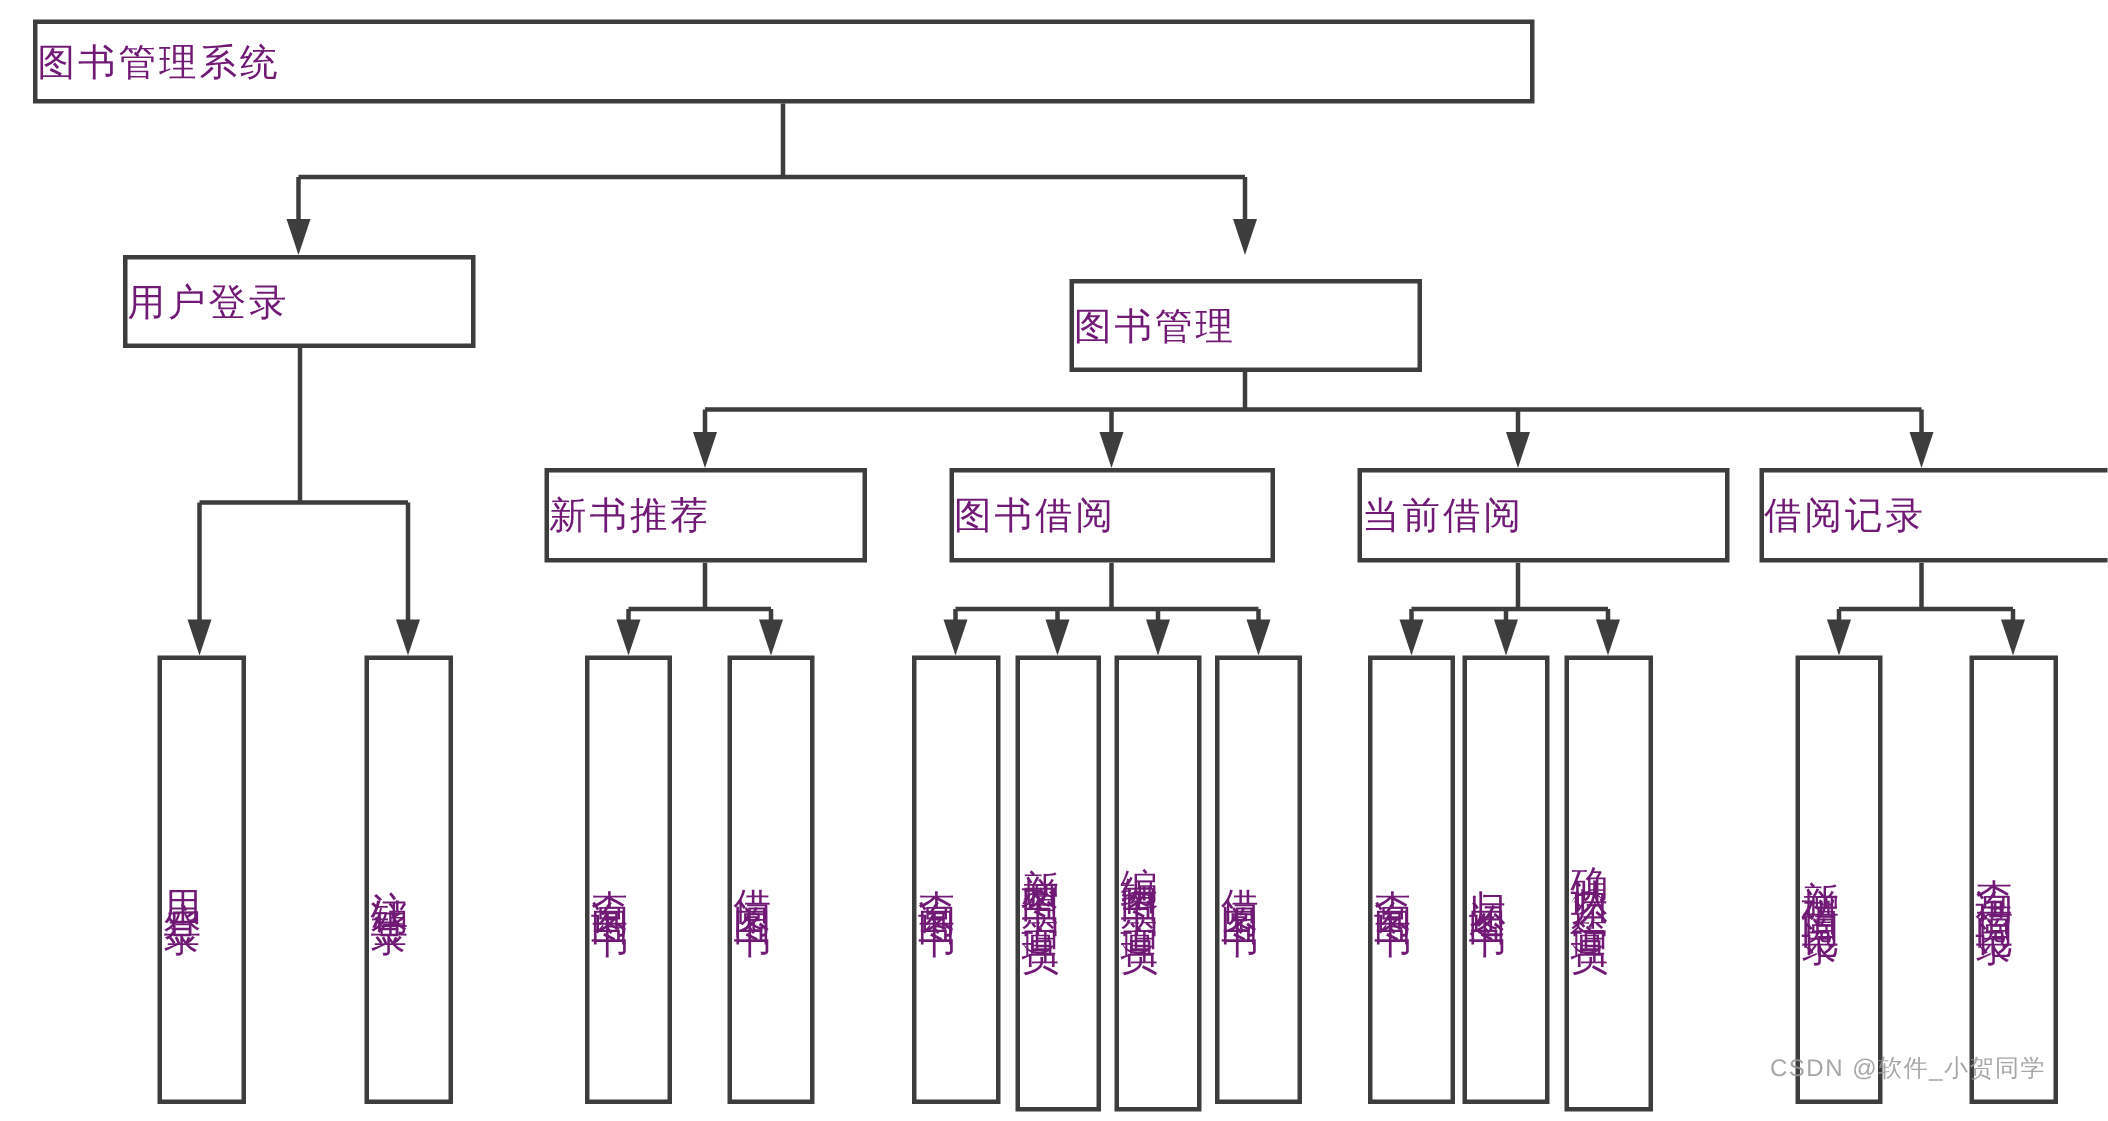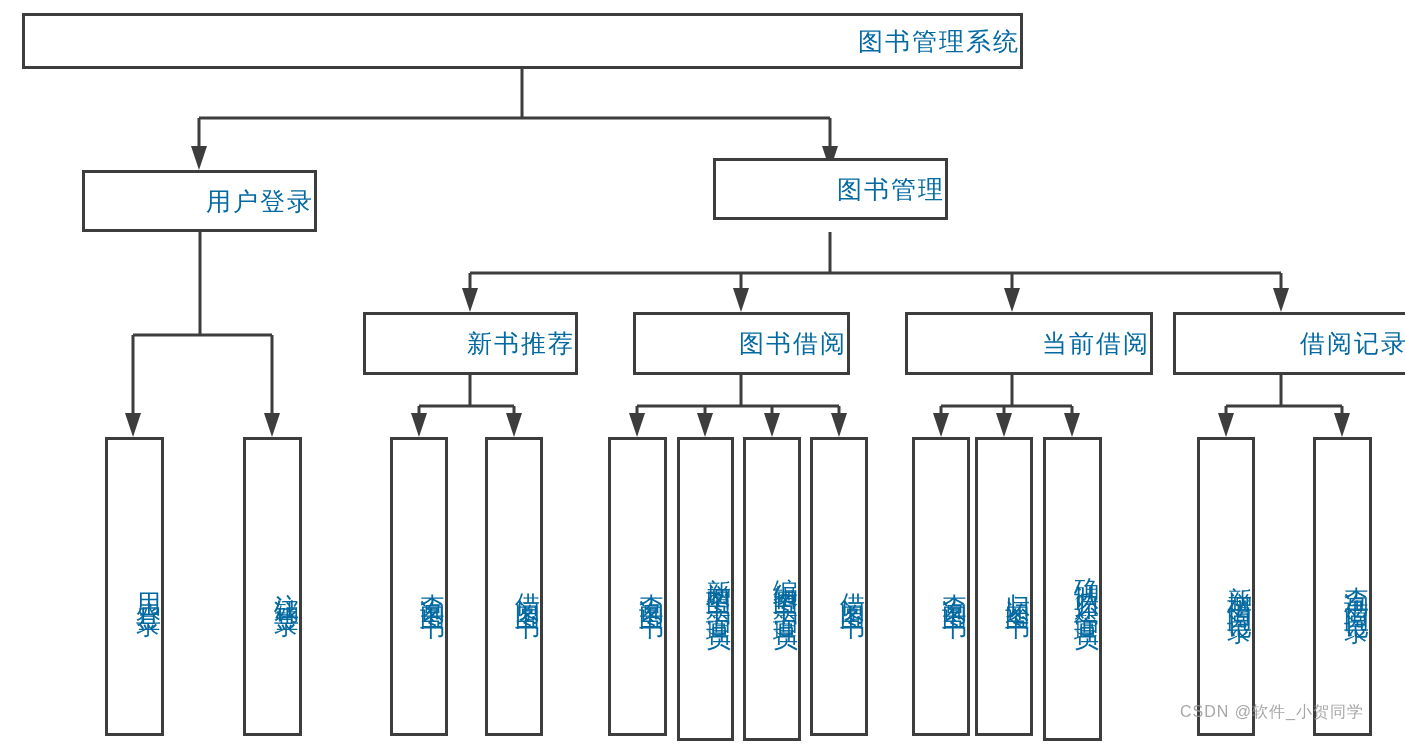--- a/index.html
+++ b/index.html
@@ -22,24 +22,24 @@
     left: 0; top: 0;
     width: 1405px;
     height: 747px;
     z-index: 1;
   }
   .node {
     position: absolute;
     box-sizing: border-box;
     border: 3px solid #3d3d3d;
     background: #ffffff;
-    color: #0369a1;
+    color: #701a75;
     display: flex;
     align-items: center;
-    justify-content: flex-end;
+    justify-content: flex-start;
     z-index: 2;
   }
   .hbox {
     font-size: 25px;
     letter-spacing: 2px;
     white-space: nowrap;
   }
   .vbox span {
     writing-mode: vertical-rl;
     text-orientation: mixed;
@@ -120,25 +120,25 @@
       <polygon points="1334,413 1350,413 1342,437" fill="#3d3d3d"></polygon>
     </svg>
 
   <div class="node hbox" style="left:22px; top:13px; width:1001px; height:56px;">
     <span>图书管理系统</span>
   </div>
 
   <div class="node hbox" style="left:82px; top:170px; width:235px; height:62px;">
     <span>用户登录</span>
   </div>
-  <div class="node hbox" style="left:713px; top:158px; width:235px; height:62px;">
+  <div class="node hbox" style="left:713px; top:186px; width:235px; height:62px;">
     <span>图书管理</span>
   </div>
 
-  <div class="node hbox" style="left:363px; top:312px; width:215px; height:63px;padding-left:32px;">
+  <div class="node hbox" style="left:363px; top:312px; width:215px; height:63px;">
     <span>新书推荐</span>
   </div>
   <div class="node hbox" style="left:633px; top:312px; width:217px; height:63px;">
     <span>图书借阅</span>
   </div>
   <div class="node hbox" style="left:905px; top:312px; width:248px; height:63px;">
     <span>当前借阅</span>
   </div>
   <div class="node hbox" style="left:1173px; top:312px; width:238px; height:63px;">
     <span>借阅记录</span>

